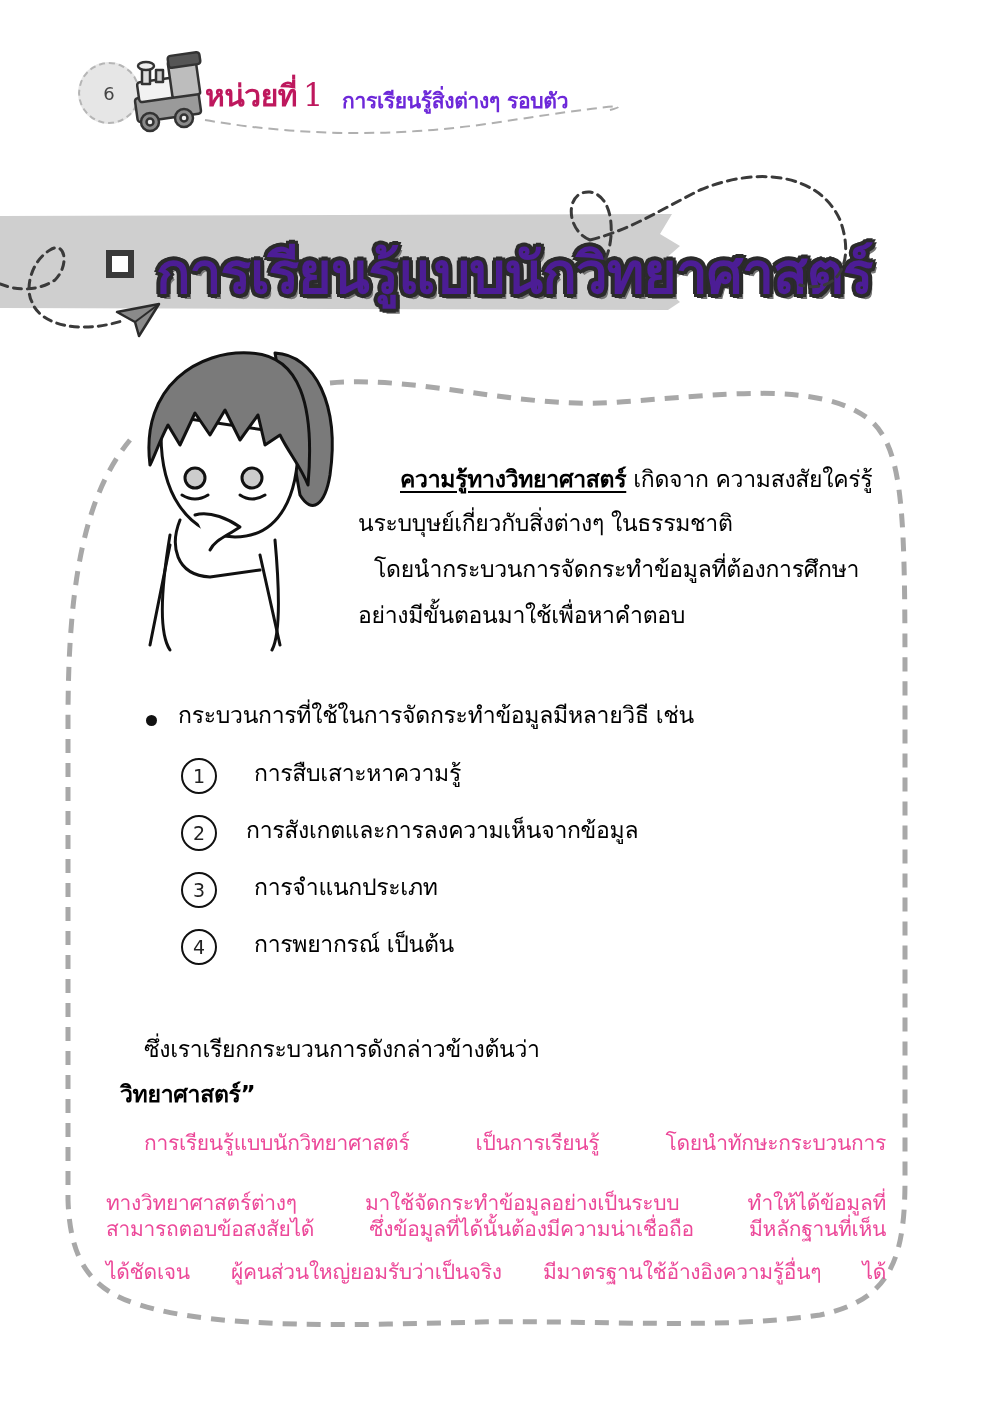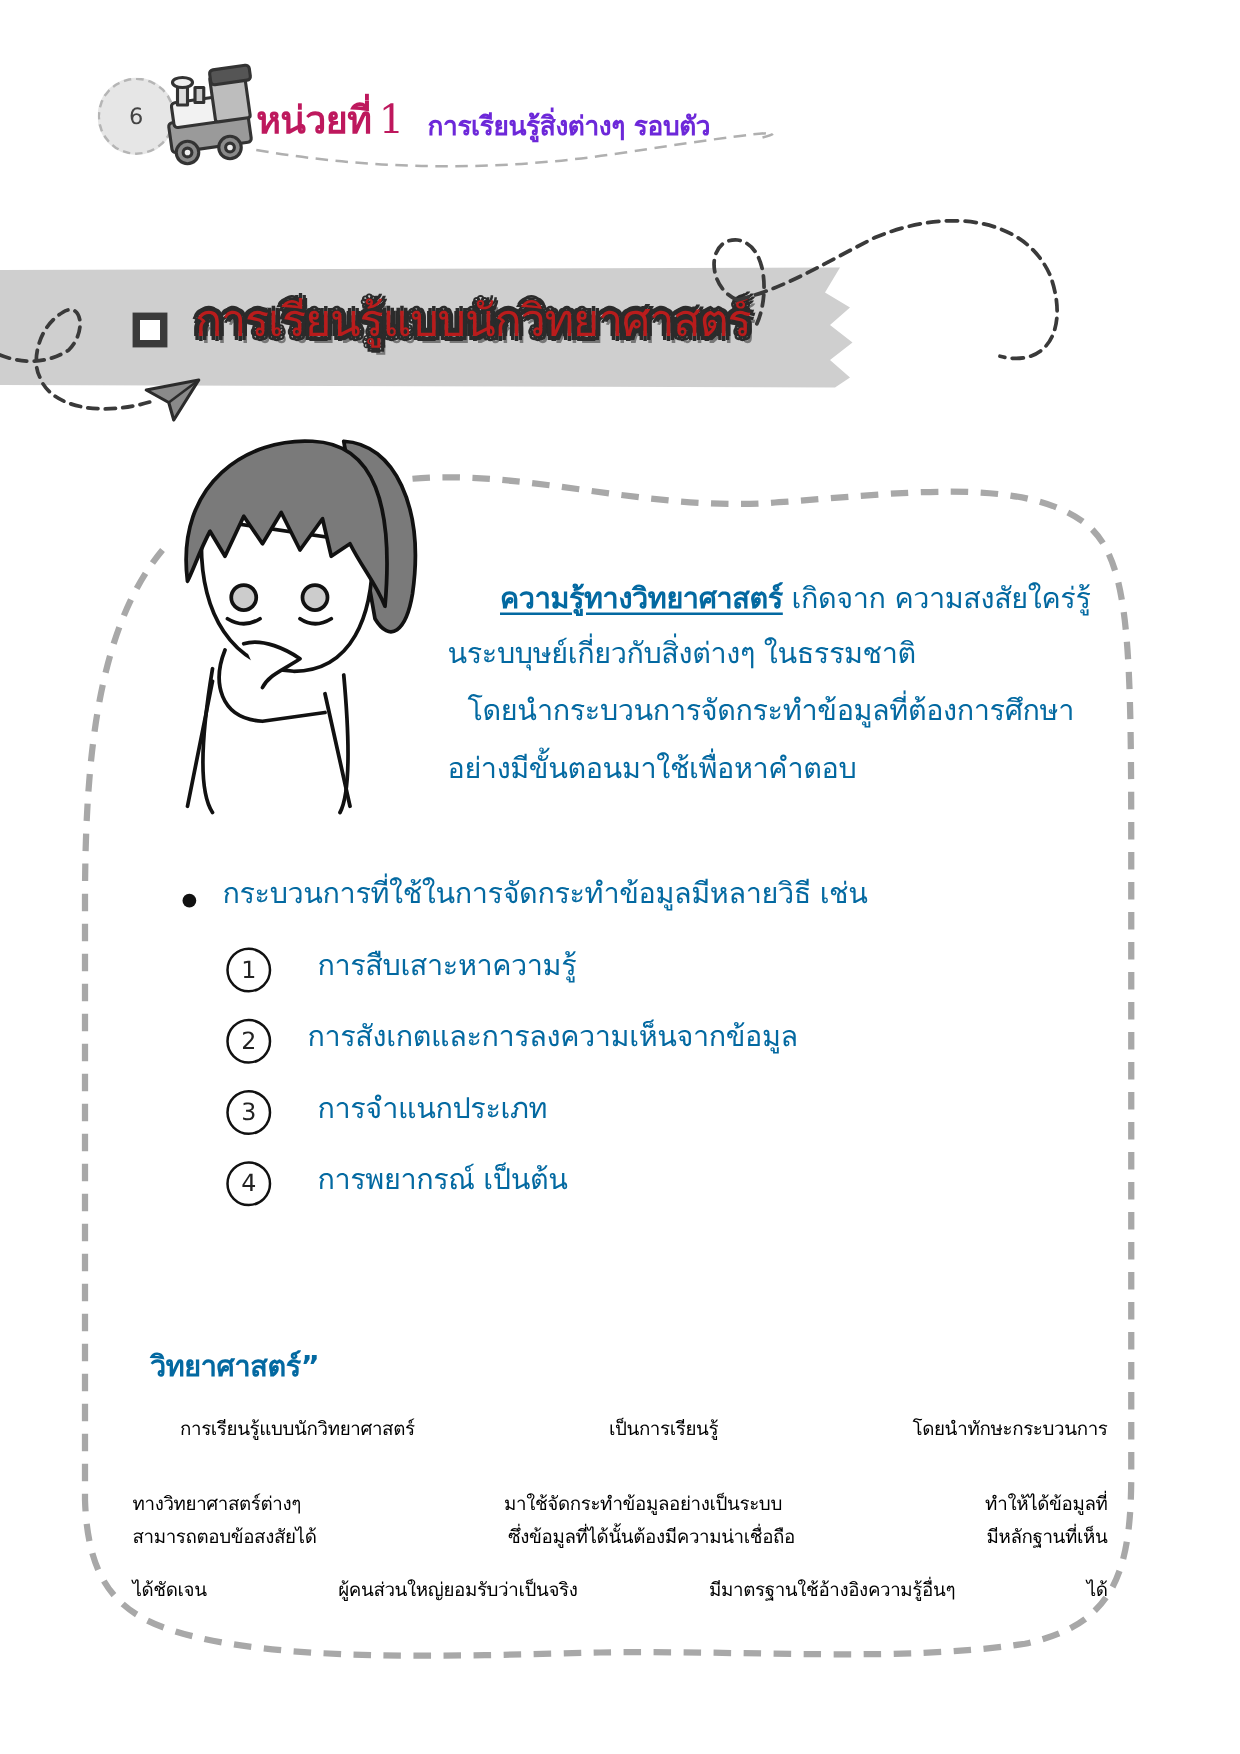--- a/index.html
+++ b/index.html
@@ -8,31 +8,31 @@
   .abs { position:absolute; }
   
   .page-circle { left:78px; top:62px; width:62px; height:62px; border-radius:50%;
     background:#e6e6e6; border:2px dashed #b5b5b5; box-sizing:border-box;
     display:flex; align-items:center; justify-content:center; font-size:18px; color:#444; }
   .unit-title { left:205px; top:72px; font-family:"DejaVu Serif", serif; font-weight:bold;
     font-size:30px; color:#be185d; white-space:nowrap; letter-spacing:-0.5px; }
   .unit-num { font-weight:normal; font-size:32px; margin-left:6px; }
   .unit-sub { left:342px; top:84px; font-size:21px; font-weight:bold; color:#6d28d9; white-space:nowrap; letter-spacing:-0.3px; }
   .banner-box { left:106px; top:250px; width:28px; height:28px; border:6px solid #3a3a3a; background:#fff; box-sizing:border-box; }
-  .banner-title { left:156px; top:228px; font-size:36px; font-weight:normal; color:#b91c1c; white-space:nowrap;
+  .banner-title { left:156px; top:228px; font-size:57px; font-weight:bold; color:#4c1d95; white-space:nowrap;
     letter-spacing:-1px;
     text-shadow: -3px -3px 0 #2b2b2b, 3px -3px 0 #2b2b2b, -3px 3px 0 #2b2b2b, 3px 3px 0 #2b2b2b,
                  0 -4px 0 #2b2b2b, 0 4px 0 #2b2b2b, -4px 0 0 #2b2b2b, 4px 0 0 #2b2b2b, 4px 5px 0 #777; }
   
-  .txt { font-size:23px; line-height:1.2; white-space:nowrap; color:#0369a1; letter-spacing:-0.3px; }
+  .txt { font-size:23px; line-height:1.2; white-space:nowrap; color:#000000; letter-spacing:-0.3px; }
   .intro-bold { font-weight:bold; text-decoration:underline; text-underline-offset:4px; }
   .bullet-dot { width:11px; height:11px; border-radius:50%; background:#111; }
   .num-circle { width:36px; height:36px; border-radius:50%; border:2px solid #111; box-sizing:border-box;
     display:flex; align-items:center; justify-content:center; font-size:19px; color:#222; }
-  .para { font-size:15px; line-height:43px; color:#000000; text-align:justify; text-align-last:justify; letter-spacing:-0.3px; }
+  .para { font-size:21px; line-height:43px; color:#ec4899; text-align:justify; text-align-last:justify; letter-spacing:-0.3px; }
   .bold { font-weight:bold; }
 </style>
 </head>
 <body>
 
 <div class="abs page-circle">
   <span>6</span>
 </div>
 
 <svg class="abs" style="left:128px;top:48px" width="80" height="88" viewBox="0 0 80 88">
@@ -126,19 +126,20 @@
     <span>3</span>
   </div>
 <div class="abs txt" style="left:254px;top:874px">การจำแนกประเภท</div>
 
 <div class="abs num-circle" style="left:181px;top:929px">
     <span>4</span>
   </div>
 <div class="abs txt" style="left:254px;top:931px">การพยากรณ์ เป็นต้น</div>
 
 <div class="abs txt" style="left:144px;top:1036px;width:742px;display:flex;justify-content:space-between">
+  <span>ซึ่งเราเรียกกระบวนการดังกล่าวข้างต้นว่า</span>
 </div>
 <div class="abs txt bold" style="left:120px;top:1081px">วิทยาศาสตร์”</div>
 
 <div class="abs para" style="left:144px;top:1122px;width:742px">การเรียนรู้แบบนักวิทยาศาสตร์  เป็นการเรียนรู้  โดยนำทักษะกระบวนการ</div>
 <div class="abs para" style="left:106px;top:1182px;width:780px">ทางวิทยาศาสตร์ต่างๆ  มาใช้จัดกระทำข้อมูลอย่างเป็นระบบ  ทำให้ได้ข้อมูลที่</div>
 <div class="abs para" style="left:106px;top:1208px;width:780px">สามารถตอบข้อสงสัยได้ ซึ่งข้อมูลที่ได้นั้นต้องมีความน่าเชื่อถือ มีหลักฐานที่เห็น</div>
 <div class="abs para" style="left:106px;top:1251px;width:780px">ได้ชัดเจน ผู้คนส่วนใหญ่ยอมรับว่าเป็นจริง มีมาตรฐานใช้อ้างอิงความรู้อื่นๆ ได้</div>
 
 </body></html>

